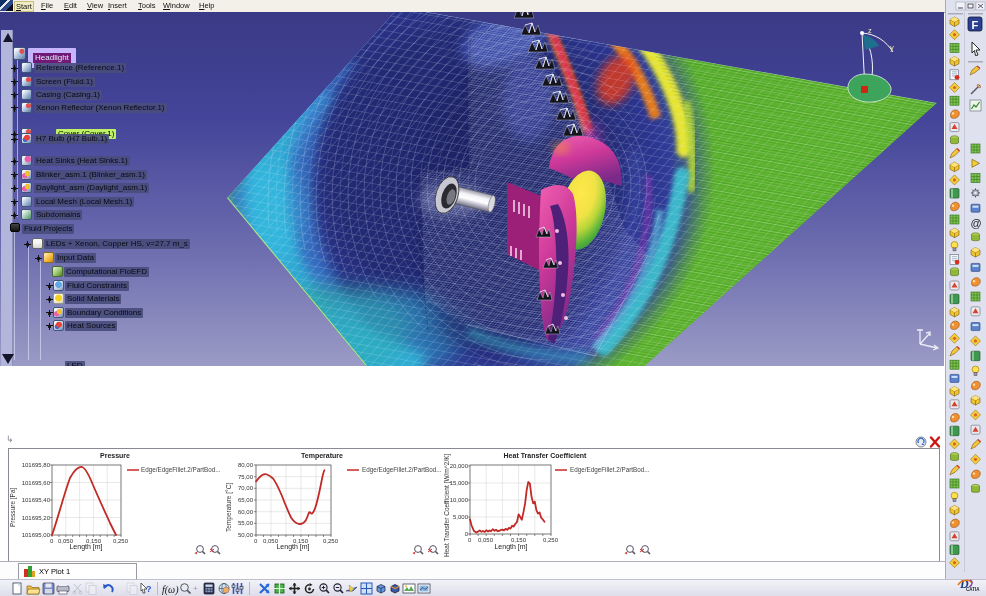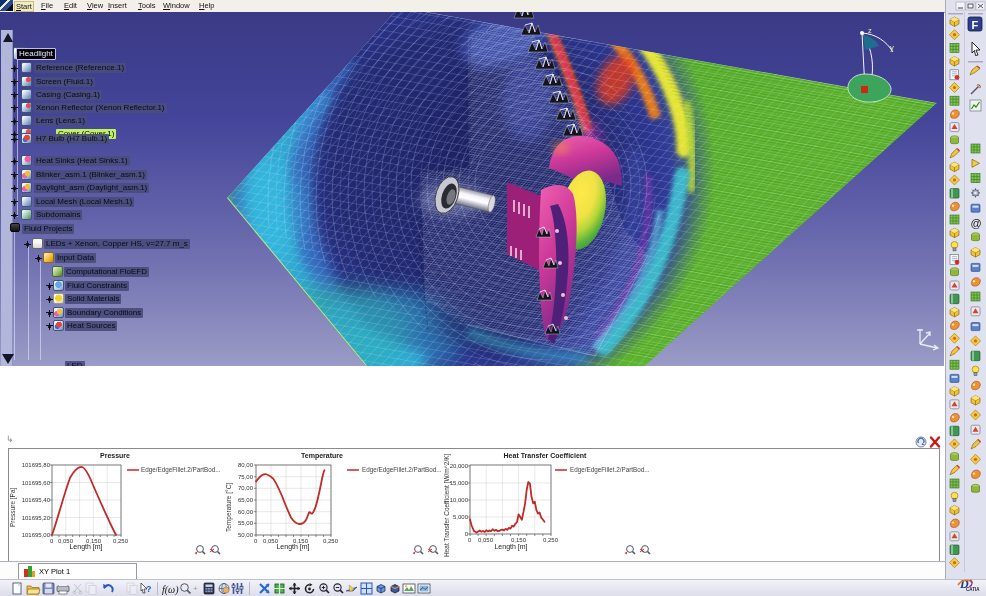--- a/index.html
+++ b/index.html
@@ -339,46 +339,41 @@
 <div class="abs tri-dn" style="left:2px;top:354px;"></div>
 
 <div id="tree" class="abs">
   <div class="vline" style="left:17px;top:57px;height:160px;"></div>
   <div class="vline" style="left:14px;top:232px;height:128px;"></div>
   <div class="vline" style="left:28px;top:247px;height:113px;"></div>
   <div class="vline" style="left:40px;top:261px;height:99px;"></div>
 
   <div class="trow" style="top:48px;">
       <i class="ic icB" style="left:13px;width:13px;height:13px;"></i>
-      <span style="left:16px;background:#000000;border:1px solid #c4b5fd;color:#e6eaff;">Headlight</span>
+      <span style="left:28px;background:#701a75;border:5px solid #c4b5fd;color:#e6eaff;">Headlight</span>
     </div>
   <div class="trow" style="top:63px;">
       <i class="pl" style="left:11px"></i>
       <i class="ic icA" style="left:21px"></i>
       <span style="left:34px">Reference (Reference.1)</span>
     </div>
   <div class="trow" style="top:76.5px;">
       <i class="pl" style="left:11px"></i>
       <i class="ic icB" style="left:21px"></i>
       <span style="left:34px">Screen (Fluid.1)</span>
     </div>
   <div class="trow" style="top:89.5px;">
       <i class="pl" style="left:11px"></i>
       <i class="ic icA" style="left:21px"></i>
       <span style="left:34px">Casing (Casing.1)</span>
     </div>
   <div class="trow" style="top:102.5px;">
       <i class="pl" style="left:11px"></i>
       <i class="ic icB" style="left:21px"></i>
       <span style="left:34px">Xenon Reflector (Xenon Reflector.1)</span>
-    </div>
-  <div class="trow" style="top:116px;">
-      <i class="pl" style="left:11px"></i>
-      <i class="ic icA" style="left:21px"></i>
-      <span style="left:34px">Lens (Lens.1)</span>
     </div>
   <div class="trow" style="top:129px;">
       <i class="pl" style="left:11px"></i>
       <i class="ic icB" style="left:21px"></i>
       <span style="left:34px;background:#bef264;color:#000;margin-left:22px;">Cover (Cover.1)</span>
     </div>
   <div class="trow" style="top:134px;padding-left:16px;">
       <i class="pl" style="left:11px"></i>
       <i class="ic icK" style="left:21px"></i>
       <span style="left:34px">H7 Bulb (H7 Bulb.1)</span>

